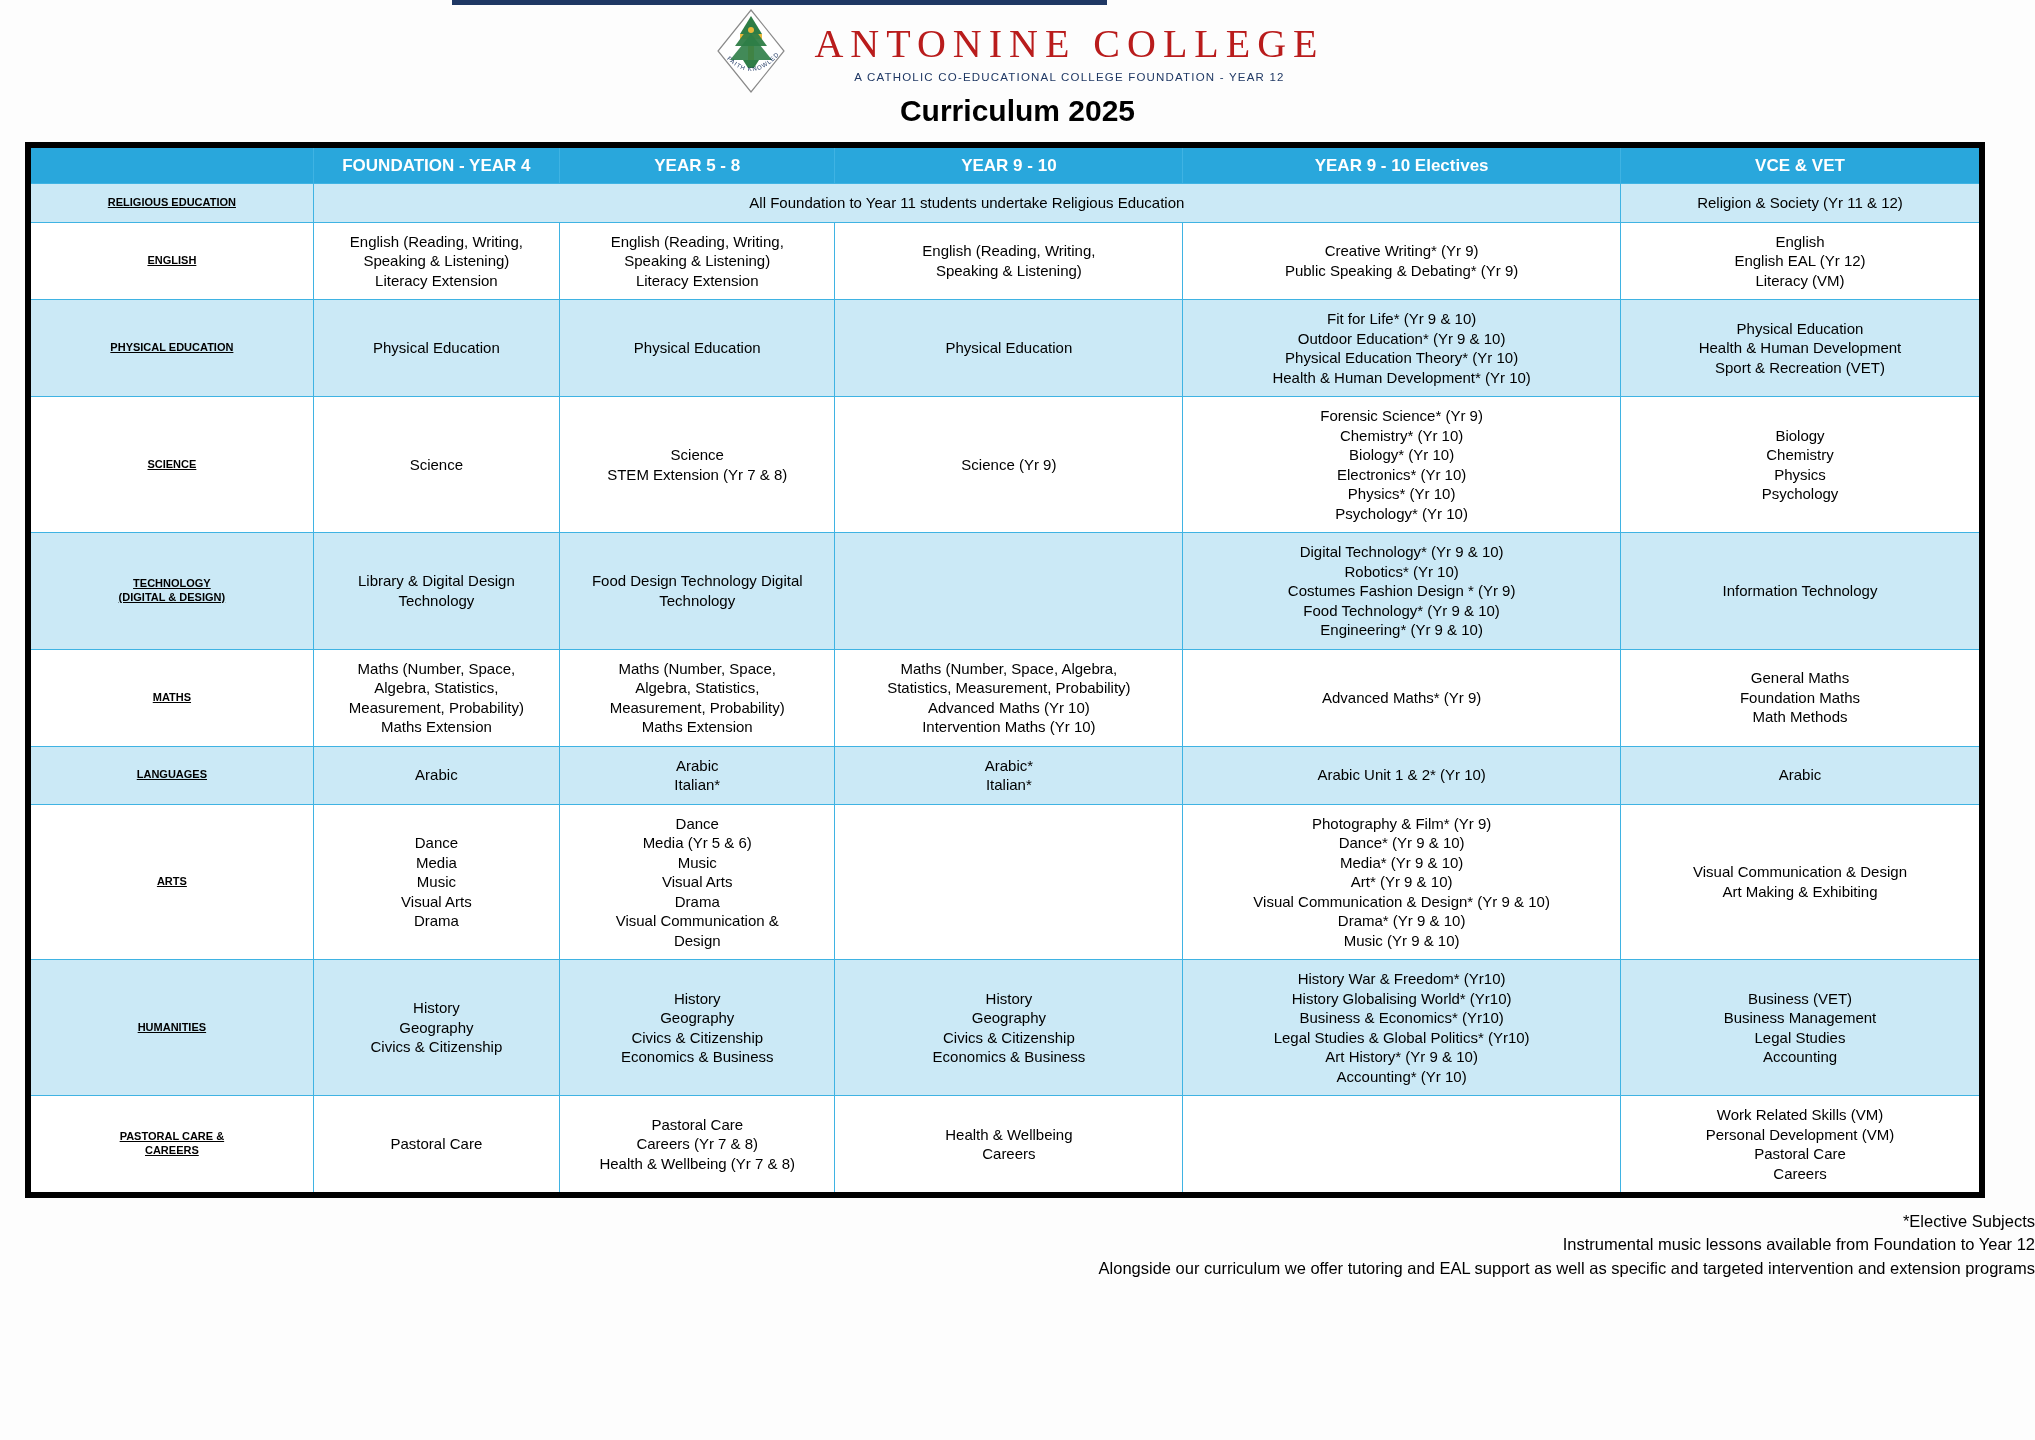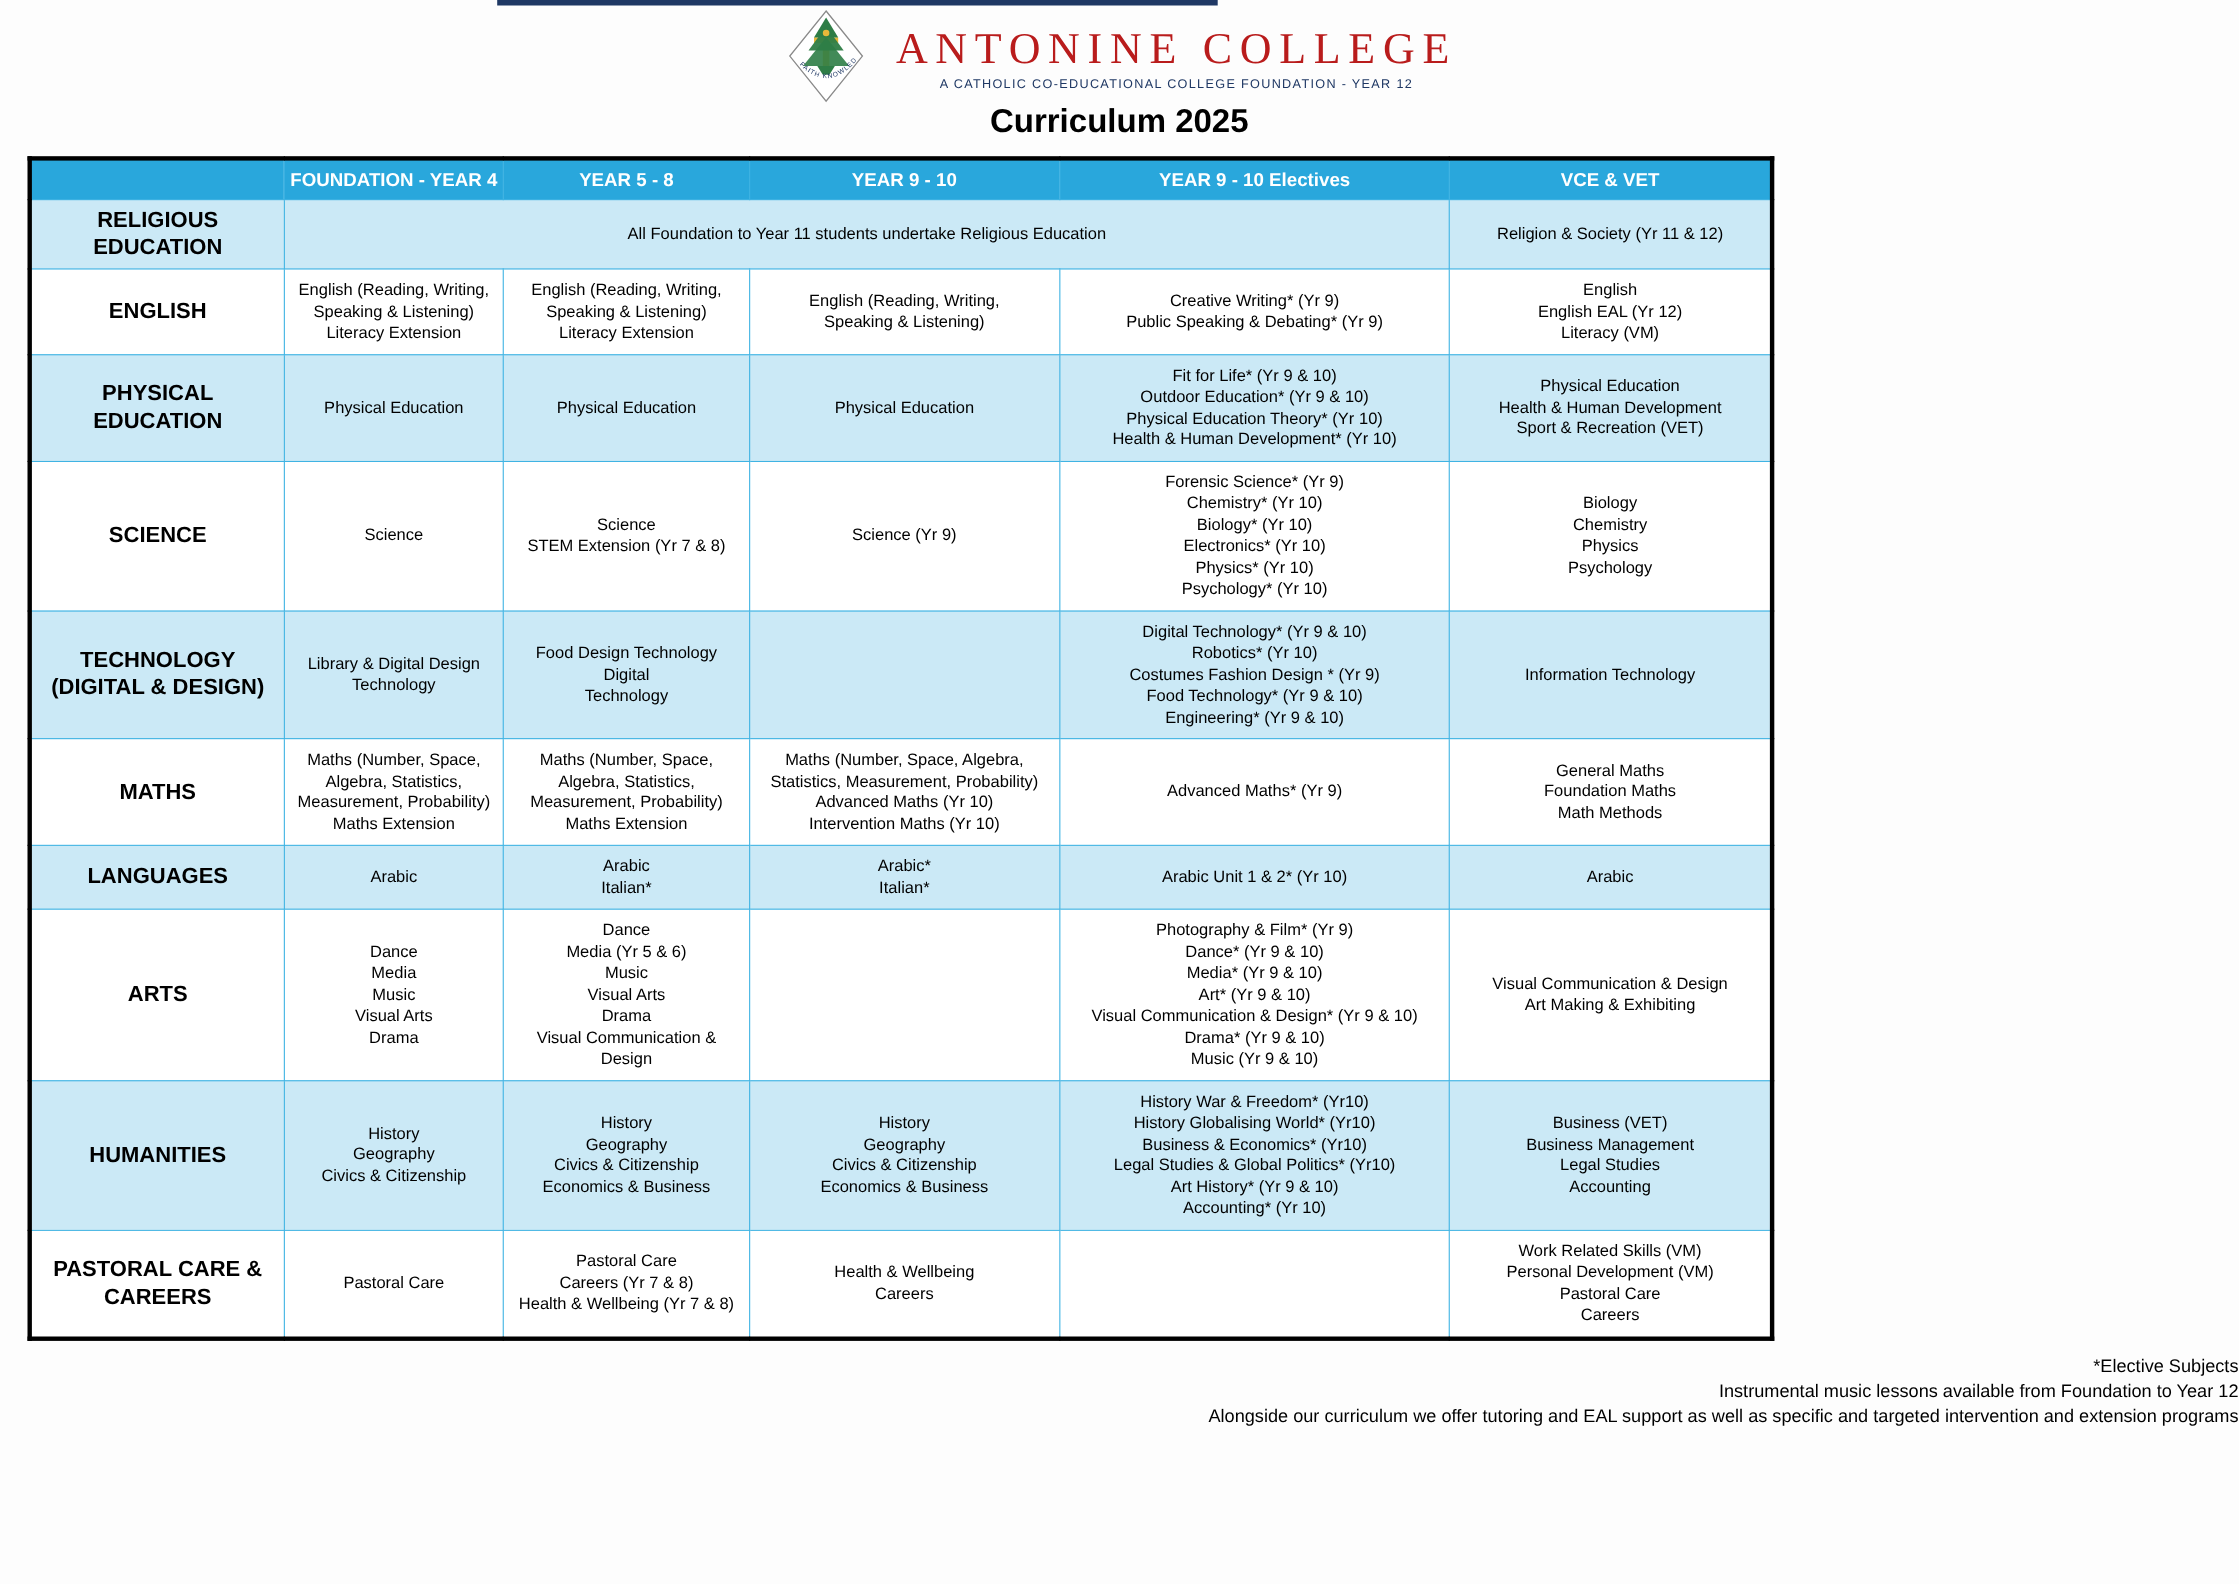--- a/index.html
+++ b/index.html
@@ -29,42 +29,42 @@
   .college-subtitle{
     font-size:11.5px;letter-spacing:1.2px;color:#1f3864;margin-top:4px;
     white-space:nowrap;
   }
   .page-title{
     text-align:center;font-size:30px;font-weight:700;color:#000;
     margin-bottom:14px;
   }
   table.curriculum{
     border-collapse:collapse;table-layout:fixed;
-    width:1588px;margin:0 auto 12px 25px;
-    border:4px solid #000000;
+    width:1960px;margin:0 auto 12px 25px;
+    border:6px solid #000000;
   }
   table.curriculum col.c0{width:14.6%;}
   table.curriculum col.c1{width:12.6%;}
   table.curriculum col.c2{width:14.1%;}
   table.curriculum col.c3{width:17.8%;}
   table.curriculum col.c4{width:22.4%;}
   table.curriculum col.c5{width:18.5%;}
   table.curriculum th, table.curriculum td{
     border:1px solid #3fb3e3;
     text-align:center;vertical-align:middle;
     white-space:pre-line;
   }
   table.curriculum thead th{
     background:#29a7dc;color:#fff;
     font-size:17px;font-weight:700;
     height:31px;padding:2px 4px;
   }
   table.curriculum th.rowlabel{
-    font-size:20px;font-weight:700;color:#000;
-    padding:6px 8px;line-height:1.25;
+    font-size:11px;font-weight:700;color:#000;
+    padding:6px 8px;line-height:1.25;text-decoration:underline;
   }
   table.curriculum td{
     font-size:15px;line-height:1.3;padding:9px 6px;
   }
   table.curriculum tr.shaded th.rowlabel,
   table.curriculum tr.shaded td{
     background:#cbe9f6;
   }
   table.curriculum tr:not(.shaded) th.rowlabel,
   table.curriculum tr:not(.shaded) td{

